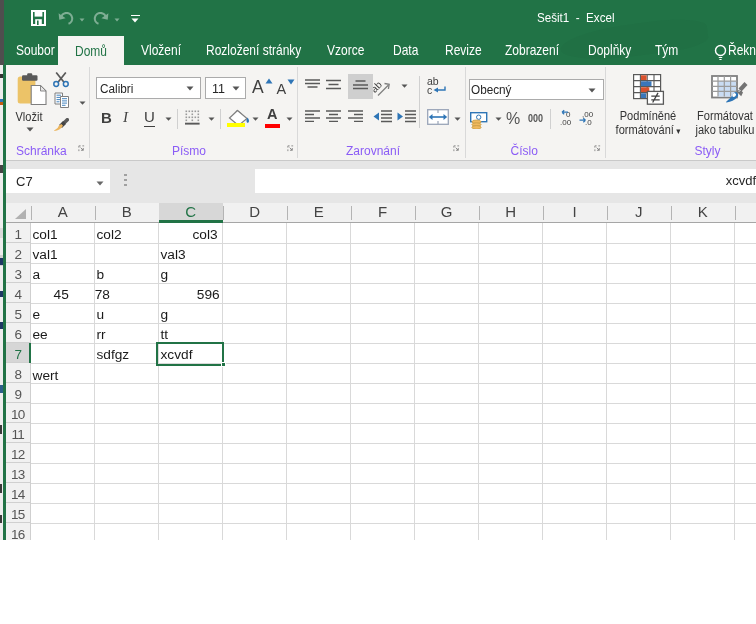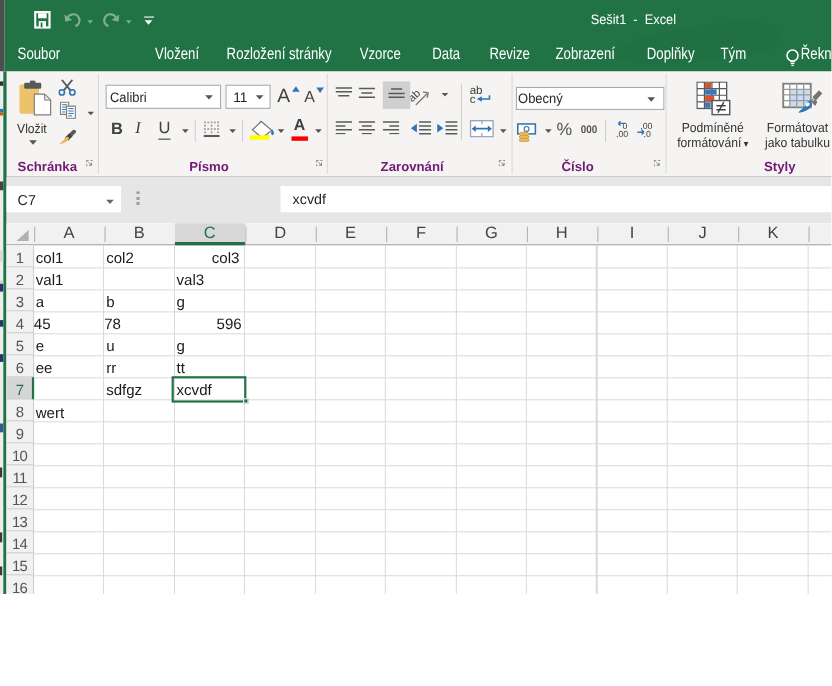--- a/index.html
+++ b/index.html
@@ -15,27 +15,27 @@
   transform:scaleX(0.8); transform-origin:left; }
 #activetab { left:57.7px; top:36px; width:66.6px; height:29px; background:#f5f4f2; }
 #activetab span { position:absolute; left:17.2px; top:6.6px; color:#217346; font-size:15px;
   line-height:1; transform:scaleX(0.8); transform-origin:left; white-space:nowrap; }
 #darkcorner { left:0; top:0; width:3.5px; height:65px; background:#4e4e4e; }
 
 #ribbon { left:6px; top:65px; width:750px; height:96px; background:#f5f4f2;
   border-bottom:1px solid #c9c9c9; }
 #leftborder { left:3.3px; top:65px; width:2.7px; height:557px; background:#217346; }
 .gsep { position:absolute; top:2px; width:1px; height:91px; background:#d9d9d9; }
-.glabel { position:absolute; top:78.6px; font-size:12px; color:#701a75; white-space:nowrap;font-weight:bold; }
+.glabel { position:absolute; top:78.6px; font-size:12px; color:#8b5cf6; white-space:nowrap; }
 .launch { position:absolute; top:80px; width:7px; height:7px; }
 
 .combo { position:absolute; background:#fff; border:1px solid #ababab; font-size:12.5px;
   color:#262626; }
 
-#fbar { left:6px; top:161px; width:750px; height:42px; background:#e6e6e6; }
+#fbar { left:6px; top:161px; width:750px; height:42px; background:#e6e6e6;text-align:right; }
 #namebox { left:0px; top:8px; width:104px; height:24px; background:#fff; }
 #fxbox { left:136px; top:8px; width:110px; height:24px; background:#fff; }
 #finput { left:249px; top:8px; width:501px; height:24px; background:#fff;
   font-size:13px; color:#262626; padding:4px 0 0 11px; }
 
 #sheet { left:6px; top:203px; width:750px; height:368px; background:#fff; }
 #colheads { left:0; top:0; width:750px; height:19.5px; background:#f1f1f1;
   border-bottom:1px solid #a6a6a6;}
 .ch { position:absolute; top:1.4px; width:64px; text-align:center; font-size:15px; color:#444; line-height:1.1; }
 .selch { color:#217346; }
@@ -98,20 +98,23 @@
 
     <svg style="position:absolute; left:709px; top:43.5px;" width="15" height="18" viewBox="0 0 15 18">
       <circle cx="7.5" cy="6.5" r="5" fill="none" stroke="#fff" stroke-width="1.4"></circle>
       <path d="M5.5 11.5 L9.5 11.5 M5.8 13.5 L9.2 13.5 M6.4 15.5 L8.6 15.5" stroke="#fff" stroke-width="1.2"></path>
     </svg>
   </div>
   <div class="abs" id="darkcorner"></div>
   <div class="abs" style="left:0; top:65px; width:3.3px; height:554px; background:#ededed;"></div>
   <div class="abs" id="title">Sešit1&nbsp;&nbsp;-&nbsp;&nbsp;Excel</div>
   <div class="abs tab" style="left:16px;">Soubor</div>
+  <div class="abs" id="activetab">
+      <span>Domů</span>
+    </div>
   <div class="abs tab" style="left:140.5px;">Vložení</div>
   <div class="abs tab" style="left:206px;">Rozložení stránky</div>
   <div class="abs tab" style="left:327px;">Vzorce</div>
   <div class="abs tab" style="left:392.5px;">Data</div>
   <div class="abs tab" style="left:444.5px;">Revize</div>
   <div class="abs tab" style="left:504.5px;">Zobrazení</div>
   <div class="abs tab" style="left:587.5px;">Doplňky</div>
   <div class="abs tab" style="left:654.5px;">Tým</div>
   <div class="abs tab" style="left:728px;">Řekne</div>
 
@@ -425,21 +428,21 @@
     <div class="abs" id="gridv"></div>
 
     <div class="cell" style="left:26.5px; top:24px;">col1</div>
     <div class="cell" style="left:90.5px; top:24px;">col2</div>
     <div class="cell" style="left:154.5px; top:24px;margin-left:32px;">col3</div>
     <div class="cell" style="left:26.5px; top:44px;">val1</div>
     <div class="cell" style="left:154.5px; top:44px;">val3</div>
     <div class="cell" style="left:26.5px; top:64px;">a</div>
     <div class="cell" style="left:90.5px; top:64px;">b</div>
     <div class="cell" style="left:154.5px; top:64px;">g</div>
-    <div class="cell" style="left:24.7px; top:84px; width:61px; text-align:left;">45</div>
+    <div class="cell" style="left:24.7px; top:84px; width:61px; text-align:center;">45</div>
     <div class="cell" style="left:88.7px; top:84px; width:61px; text-align:left;">78</div>
     <div class="cell" style="left:152.7px; top:84px; width:61px; text-align:right;">596</div>
     <div class="cell" style="left:26.5px; top:104px;">e</div>
     <div class="cell" style="left:90.5px; top:104px;">u</div>
     <div class="cell" style="left:154.5px; top:104px;">g</div>
     <div class="cell" style="left:26.5px; top:124px;">ee</div>
     <div class="cell" style="left:90.5px; top:124px;">rr</div>
     <div class="cell" style="left:154.5px; top:124px;">tt</div>
     <div class="cell" style="left:26.5px; top:144px;margin-top:21px;">wert</div>
     <div class="cell" style="left:90.5px; top:144px;">sdfgz</div>

